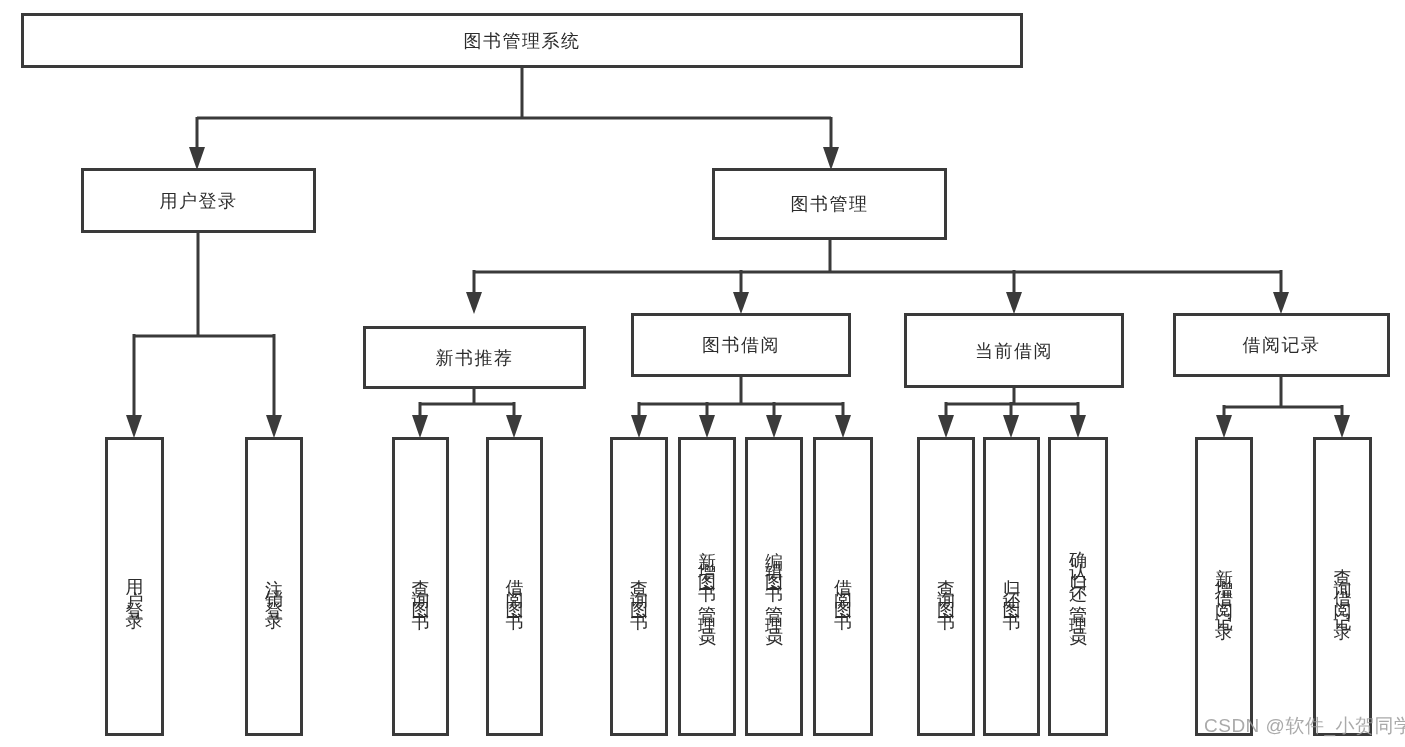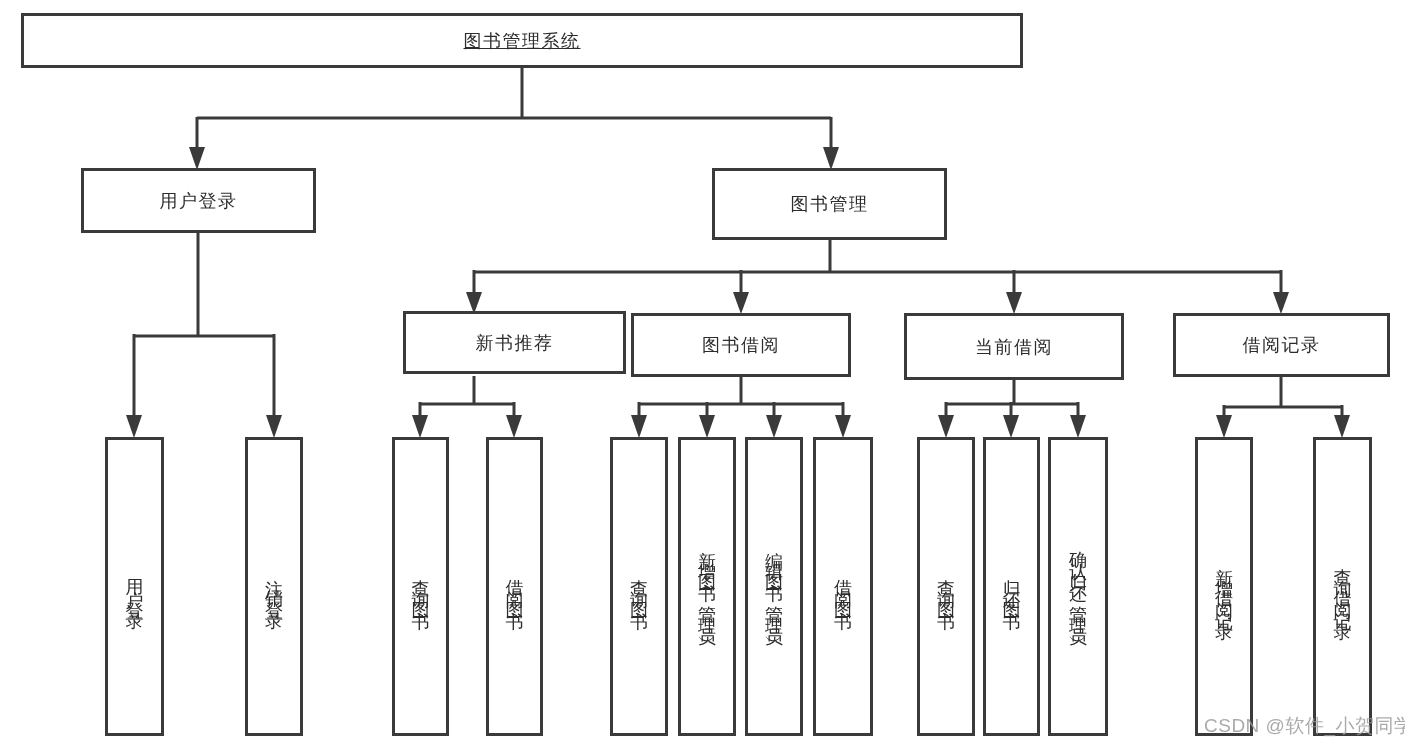--- a/index.html
+++ b/index.html
@@ -86,38 +86,38 @@
 
       <polygon points="938,415 954,415 946,438"></polygon>
       <polygon points="1003,415 1019,415 1011,438"></polygon>
       <polygon points="1070,415 1086,415 1078,438"></polygon>
 
       <polygon points="1216,415 1232,415 1224,438"></polygon>
       <polygon points="1334,415 1350,415 1342,438"></polygon>
     </g>
   </svg>
 
-  <div class="box" style="left:21px;top:13px;width:1002px;height:55px;text-decoration:underline;">
+  <div class="box" style="left:21px;top:13px;width:1002px;height:55px;">
     <span class="h-label">图书管理系统</span>
   </div>
 
   <div class="box" style="left:81px;top:168px;width:235px;height:65px;">
     <span class="h-label">用户登录</span>
   </div>
   <div class="box" style="left:712px;top:168px;width:235px;height:72px;">
     <span class="h-label">图书管理</span>
   </div>
 
-  <div class="box" style="left:363px;top:311px;width:223px;height:63px;margin-left:40px;">
+  <div class="box" style="left:363px;top:326px;width:223px;height:63px;">
     <span class="h-label">新书推荐</span>
   </div>
   <div class="box" style="left:631px;top:313px;width:220px;height:64px;">
     <span class="h-label">图书借阅</span>
   </div>
-  <div class="box" style="left:904px;top:313px;width:220px;height:67px;">
+  <div class="box" style="left:904px;top:313px;width:220px;height:75px;">
     <span class="h-label">当前借阅</span>
   </div>
   <div class="box" style="left:1173px;top:313px;width:217px;height:64px;align-items:center;">
     <span class="h-label">借阅记录</span>
   </div>
 
   <div class="box leaf" style="left:105px;top:437px;width:59px;height:299px;">
     <span class="leaf-inner">用户登录</span>
   </div>
   <div class="box leaf" style="left:245px;top:437px;width:58px;height:299px;">

